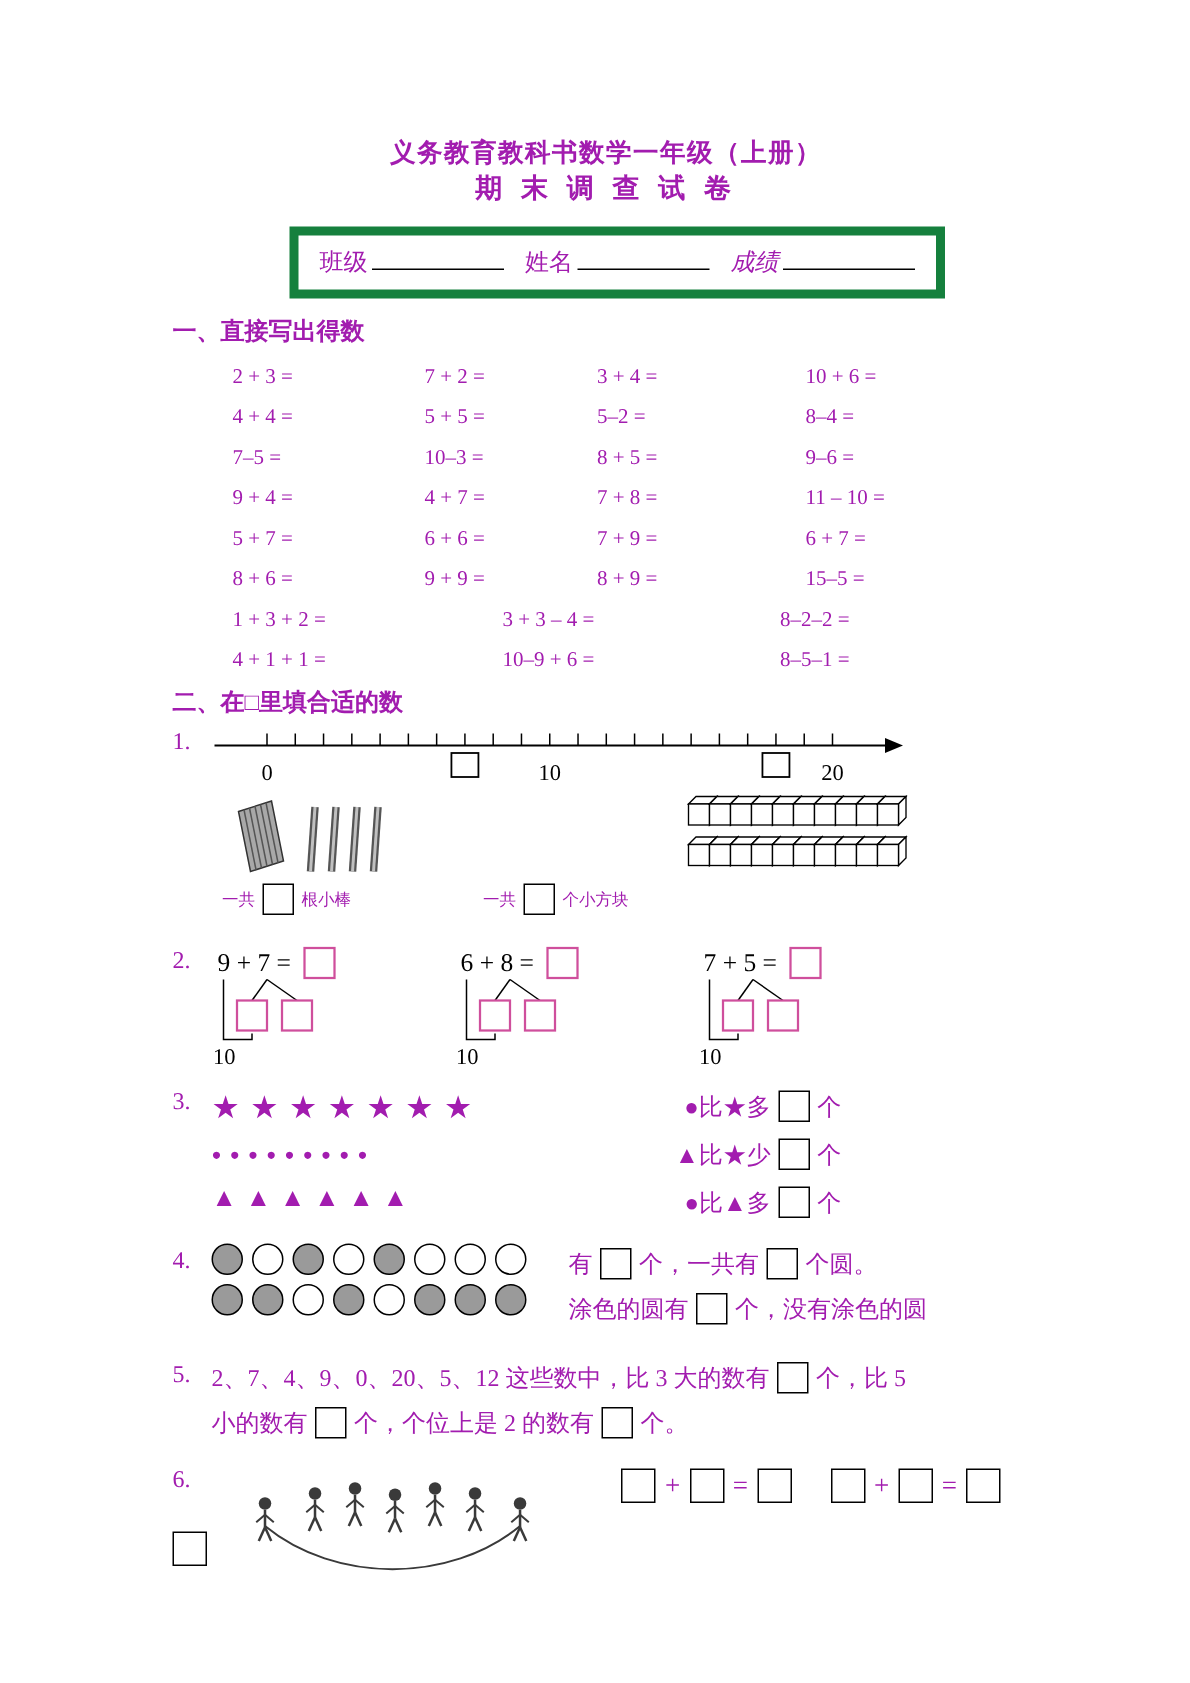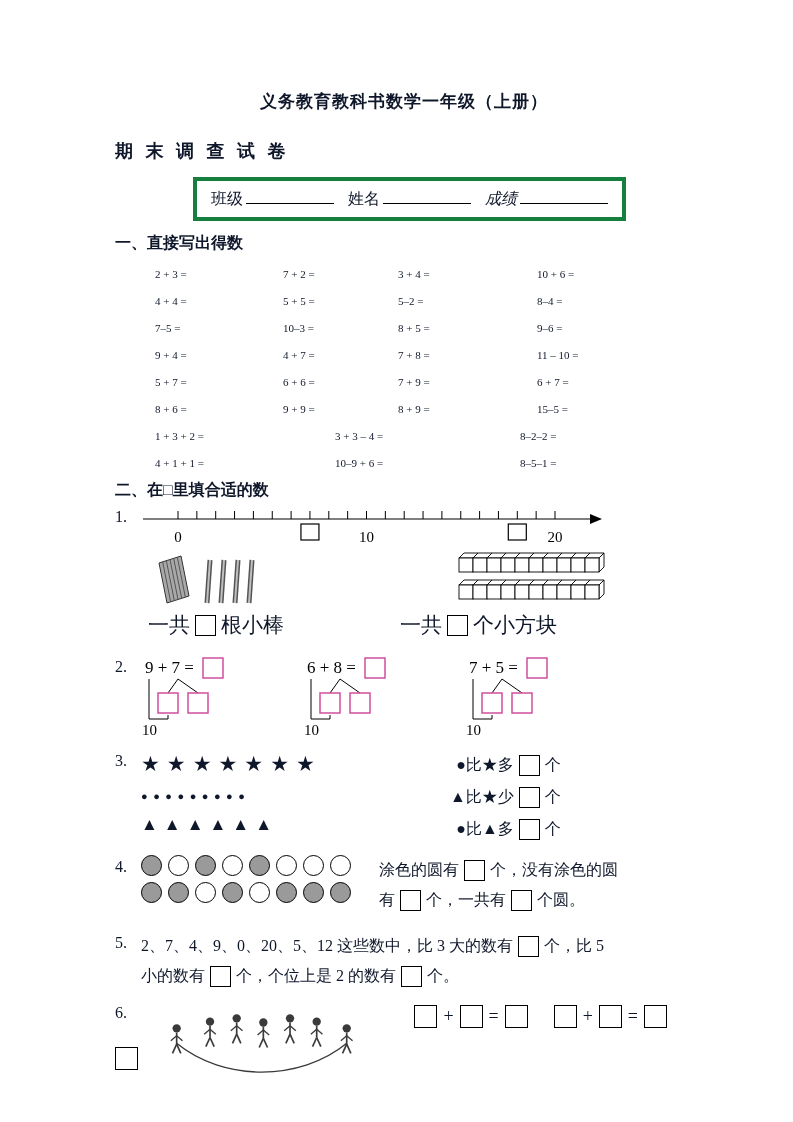--- a/index.html
+++ b/index.html
@@ -1,46 +1,46 @@
 <!DOCTYPE html>
 <html style="--shade: #9a9a9a;"><head>
 <meta charset="utf-8">
 <style>
   html,body{margin:0;padding:0;background:#ffffff;}
   .page{
     width:793px;height:1122px;background:#fff;position:relative;box-sizing:border-box;
-    padding:90px 100px 20px 115px;color:#0f172a;overflow:hidden;
+    padding:90px 100px 20px 115px;color:#a21caf;overflow:hidden;
     font-family:"Liberation Serif","DejaVu Serif",serif;
   }
   svg{font-family:inherit;}
   .title{text-align:center;font-weight:bold;font-size:17px;letter-spacing:1px;}
-  .subtitle{font-weight:bold;font-size:18px;letter-spacing:4px;margin-top:26px;}
-  .meta{display:inline-flex;align-items:flex-end;border:4px solid #15803d;padding:5px 14px 7px 14px;margin:14px 0 0 78px;font-size:16px;}
+  .subtitle{text-align:center;font-weight:bold;font-size:18px;letter-spacing:4px;margin-top:0;}
+  .meta{display:inline-flex;align-items:flex-end;border:6px solid #15803d;padding:5px 14px 7px 14px;margin:14px 0 0 78px;font-size:16px;}
   .meta .fld{margin-right:14px;white-space:nowrap;}
   .meta .fld:last-child{margin-right:0;font-style:italic;}
   .meta .blank{display:inline-block;width:88px;height:17px;border-bottom:1px solid #000;margin-left:3px;}
   .sec-h{font-weight:bold;font-size:16px;margin-top:12px;}
   .sec-h2{margin-top:4px;}
-  #calc-grid{margin:6px 0 0 40px;font-size:11px;}
+  #calc-grid{margin:6px 0 0 40px;font-size:14px;}
   .calc-row{display:grid;height:27px;align-items:center;}
   .calc-row.c4{grid-template-columns:128px 115px 139px auto;}
   .calc-row.c3{grid-template-columns:180px 185px auto;}
   .q-row{display:flex;align-items:flex-start;}
   .qnum{flex:0 0 26px;width:26px;font-size:16px;line-height:24px;}
   .q1{margin-top:4px;}
   .q2row{margin-top:16px;}
   .q3{margin-top:10px;}
   .q4{margin-top:10px;}
   .q5{margin-top:16px;}
   .q6{margin-top:10px;position:relative;}
   .figs{display:flex;align-items:flex-start;margin:2px 0 0 40px;}
   #cubes-svg{margin-left:190px;}
-  .caps{display:flex;margin:2px 0 0 33px;font-size:21px;align-items:flex-end;}
+  .caps{display:flex;margin:2px 0 0 33px;font-size:11px;align-items:flex-end;}
   .cap{white-space:nowrap;}
-  .cap2{margin-left:116px;}
+  .cap2{margin-left:88px;}
   .fbox{display:inline-block;width:19px;height:19px;border:1.4px solid #000;vertical-align:middle;margin:0 5px 3px 5px;background:#fff;}
   .fbox.lg{width:21px;height:21px;margin:0;}
   .decomp-row{display:flex;}
   .decomp-row svg{margin-right:12px;}
   .q3-left{width:225px;}
   .shape-row{white-space:nowrap;}
   .shape-row.stars{font-size:21px;letter-spacing:7px;line-height:30px;}
   .shape-row.dots{font-size:11px;letter-spacing:5.5px;line-height:28px;margin-top:3px;}
   .shape-row.triangles{font-size:17px;letter-spacing:6px;line-height:29px;}
   .q3-right{margin-left:84px;font-size:16px;text-align:right;}
@@ -295,22 +295,22 @@
     </div>
   </div>
 
   <div class="q-row q4">
     <span class="qnum">4.</span>
     <div id="circle-rows" class="q4-left">
         <div class="circle-row"><span class="circle filled"></span><span class="circle"></span><span class="circle filled"></span><span class="circle"></span><span class="circle filled"></span><span class="circle"></span><span class="circle"></span><span class="circle"></span></div>
         <div class="circle-row"><span class="circle filled"></span><span class="circle filled"></span><span class="circle"></span><span class="circle filled"></span><span class="circle"></span><span class="circle filled"></span><span class="circle filled"></span><span class="circle filled"></span></div>
       </div>
     <div class="q4-right">
+      <div class="ln"><span>有</span><span class="fbox"></span><span>个，一共有</span><span class="fbox"></span><span>个圆。</span></div>
       <div class="ln"><span>涂色的圆有</span><span class="fbox"></span><span>个，没有涂色的圆</span></div>
-      <div class="ln"><span>有</span><span class="fbox"></span><span>个，一共有</span><span class="fbox"></span><span>个圆。</span></div>
     </div>
   </div>
 
   <div class="q-row q5">
     <span class="qnum">5.</span>
     <div class="q5-text">
       <div class="ln"><span>2、7、4、9、0、20、5、12 这些数中，比 3 大的数有</span><span class="fbox"></span><span>个，比 5</span></div>
       <div class="ln"><span>小的数有</span><span class="fbox"></span><span>个，个位上是 2 的数有</span><span class="fbox"></span><span>个。</span></div>
     </div>
   </div>

